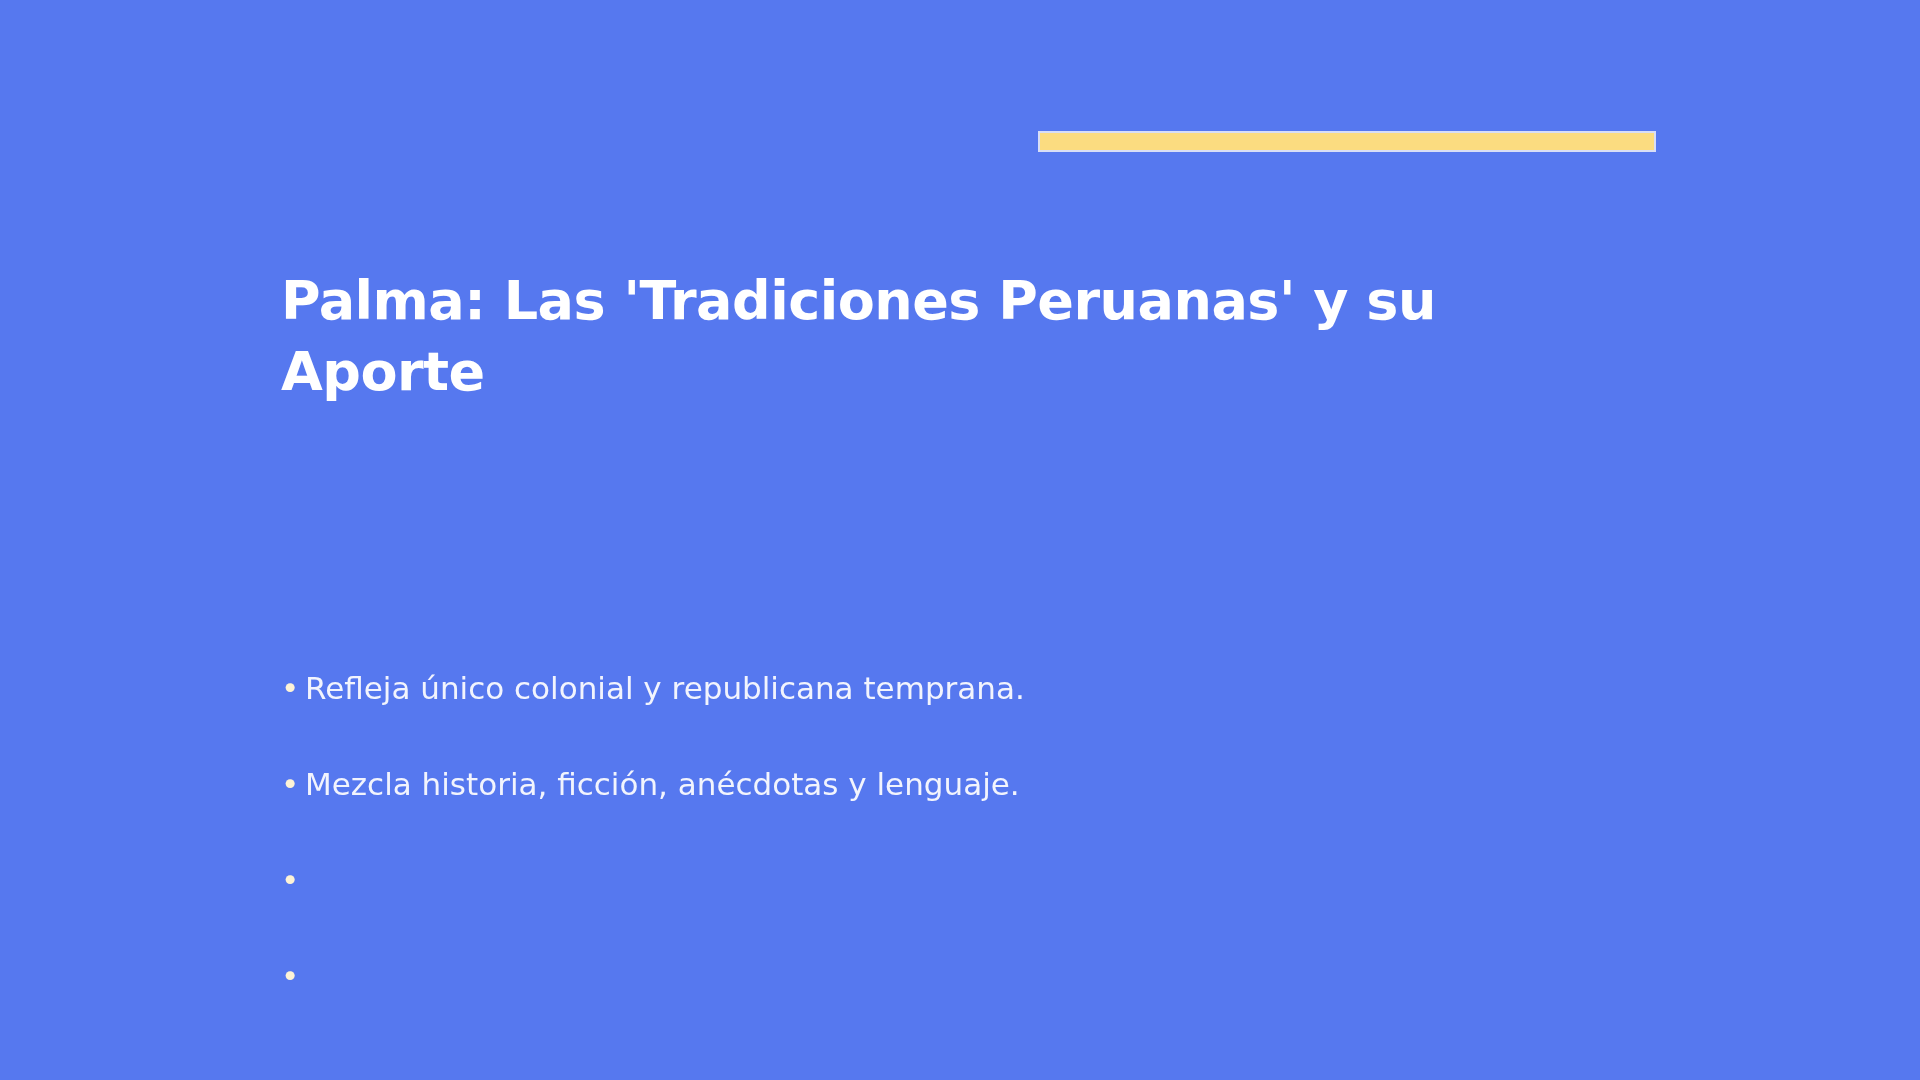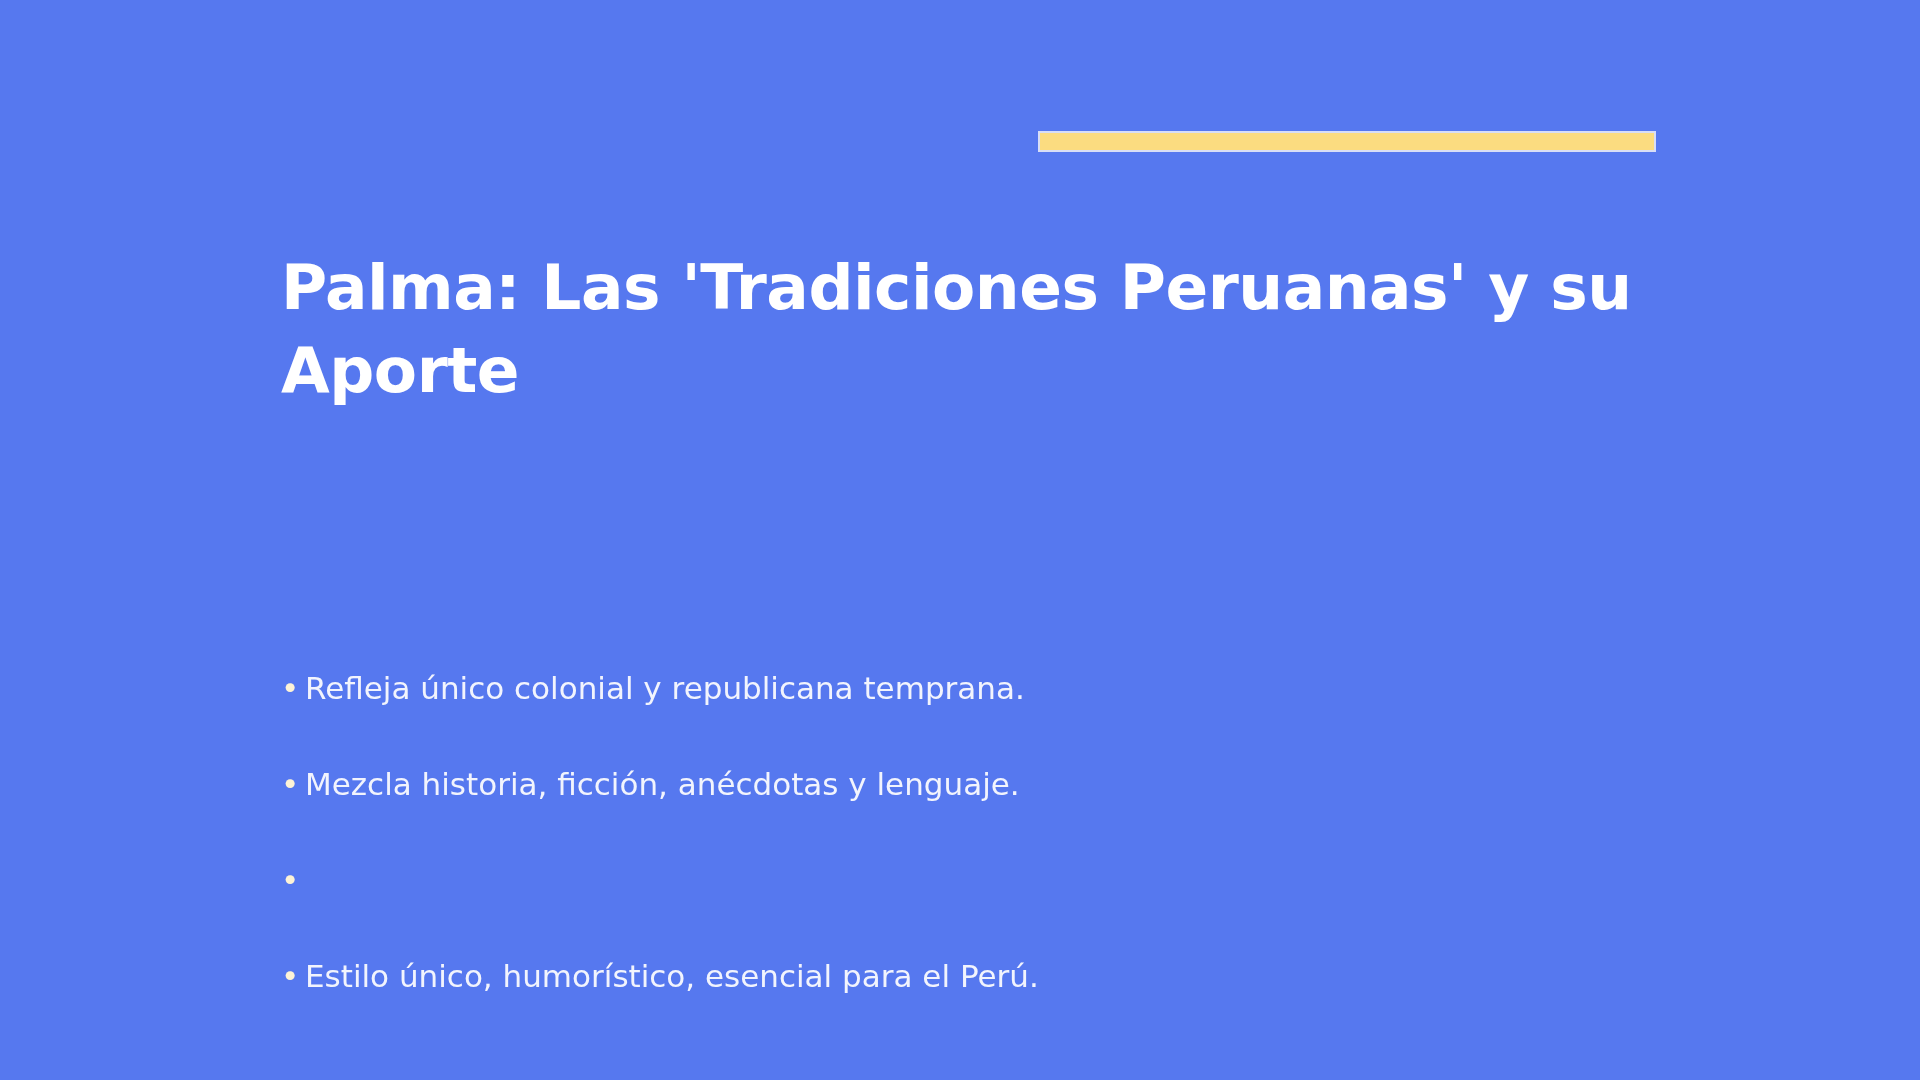--- a/index.html
+++ b/index.html
@@ -30,25 +30,25 @@
     height: 21px;
     background: #fbdc80;
     border: 2px solid #d8def6;
     box-sizing: border-box;
   }
 
   
   #title {
     position: absolute;
     left: 281px;
-    top: 246px;
+    top: 265px;
     width: 1360px;
     margin: 0;
     font-family: "DejaVu Sans", "Liberation Sans", sans-serif;
-    font-size: 63px;
+    font-size: 54px;
     font-weight: bold;
     line-height: 1.32;
     letter-spacing: -0.5px;
     color: #ffffff;
     white-space: pre-wrap;
   }
 
   
   #bullets {
     position: absolute;
@@ -99,17 +99,16 @@
     </li>
     <li>
       <span class="dot">•</span>
       <span class="bullet-text">Mezcla historia, ficción, anécdotas y lenguaje.</span>
     </li>
     <li>
       <span class="dot">•</span>
     </li>
     <li>
       <span class="dot">•</span>
-      <span class="bullet-text">Estilo único, humorístico, esencial para el Perú.</span>
     </li>
   </ul>
 
 </div>
 
 </body></html>

